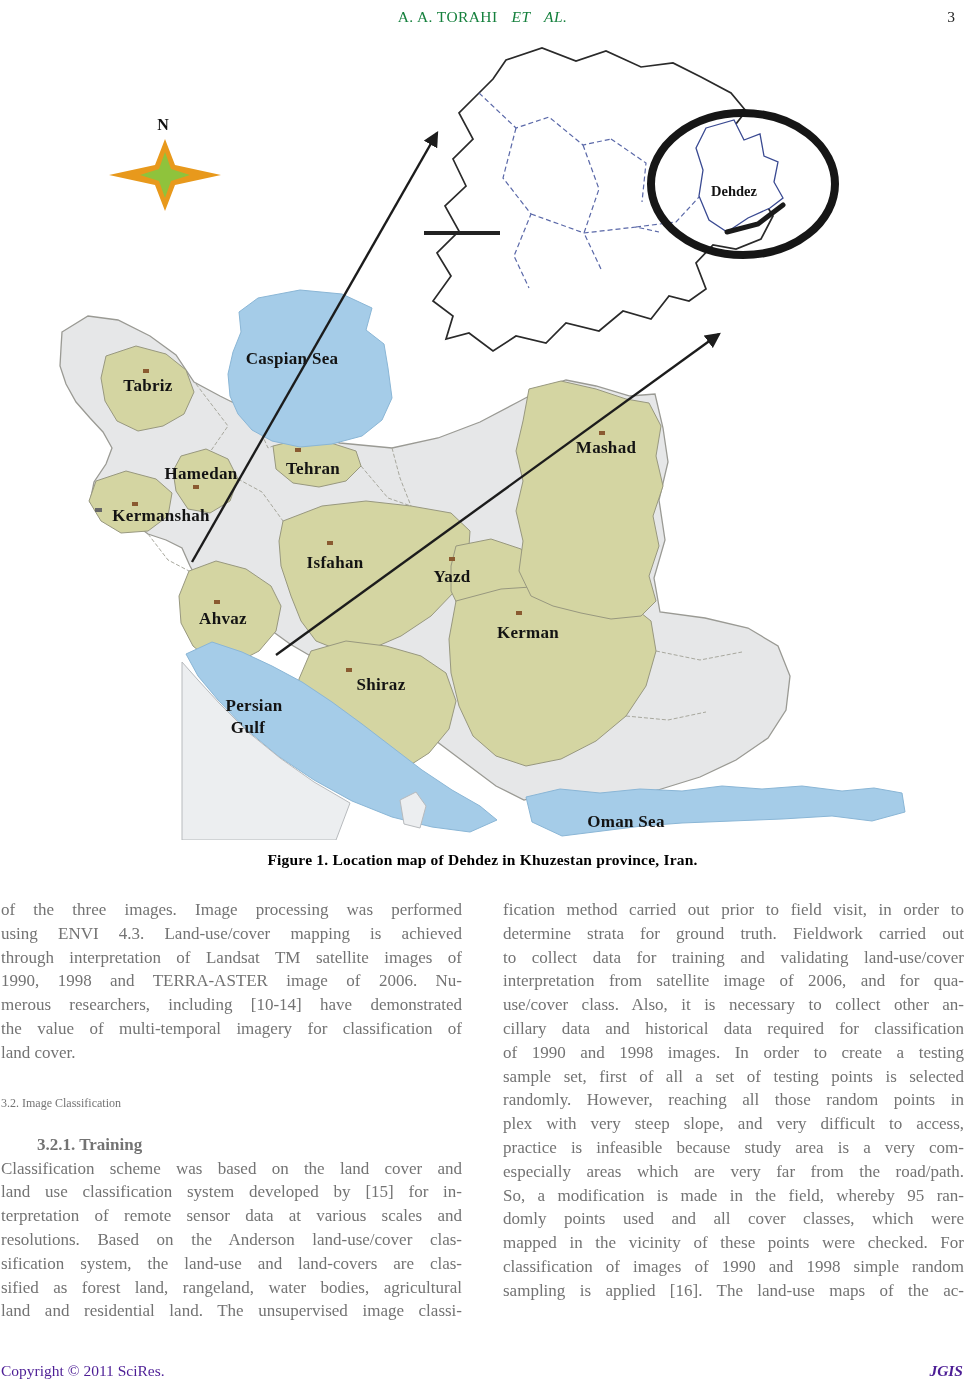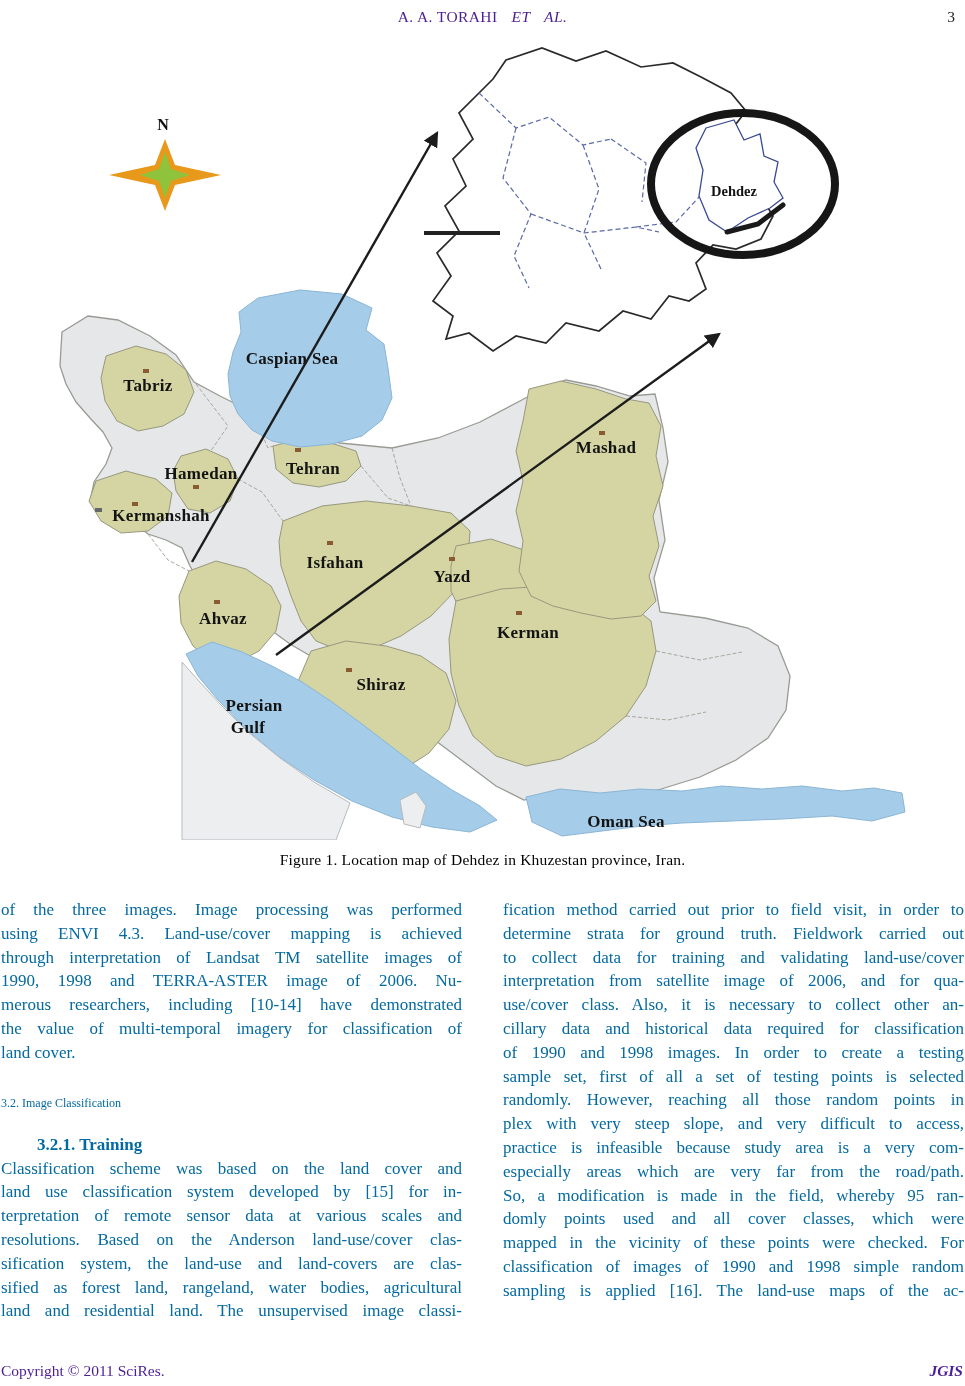--- a/index.html
+++ b/index.html
@@ -1,28 +1,28 @@
 <!DOCTYPE html>
 <html><head>
 <meta charset="utf-8">
 <style>
   html,body{margin:0;padding:0;background:#fff;}
   .page{position:relative;width:965px;height:1386px;background:#ffffff;overflow:hidden;
         font-family:"Liberation Serif",serif;color:#111;}
   
   .hdr{position:absolute;top:8px;left:0;width:100%;text-align:center;font-size:15.5px;
-       letter-spacing:.4px;color:#4c1d95;}
+       letter-spacing:.4px;color:#15803d;}
   .hdr .etal{font-style:italic;margin-left:14px;word-spacing:10px;}
   .pageno{position:absolute;top:8px;right:10px;font-size:15.5px;color:#222;}
   
   .fig{position:absolute;left:52px;top:40px;width:860px;height:800px;}
   .figcap{position:absolute;top:851px;left:0;width:100%;text-align:center;
-          font-weight:normal;font-size:15.5px;letter-spacing:.2px;color:#000;}
-  
-  .col{position:absolute;top:898px;width:461px;font-size:17px;color:#0369a1;}
+          font-weight:bold;font-size:15.5px;letter-spacing:.2px;color:#000;}
+  
+  .col{position:absolute;top:898px;width:461px;font-size:17px;color:#737373;}
   .col-left{left:1px;}
   .col-right{left:503px;}
   .jline{height:23.8px;line-height:23.8px;overflow:hidden;text-align:justify;
          text-align-last:justify;white-space:normal;}
   .jline.endline{text-align-last:left;}
   .h2{font-weight:normal;font-size:12px;margin:26px 0 0 0;height:24px;line-height:24px;}
   .h3{font-weight:bold;font-size:17px;margin:18px 0 0 0;height:24px;line-height:24px;padding-left:36px;}
   
   .ftr{position:absolute;top:1362px;left:1px;width:963px;font-size:15.5px;color:#4c1d95;}
   .ftr .jrnl{position:absolute;right:1px;top:0;font-weight:bold;font-style:italic;}

